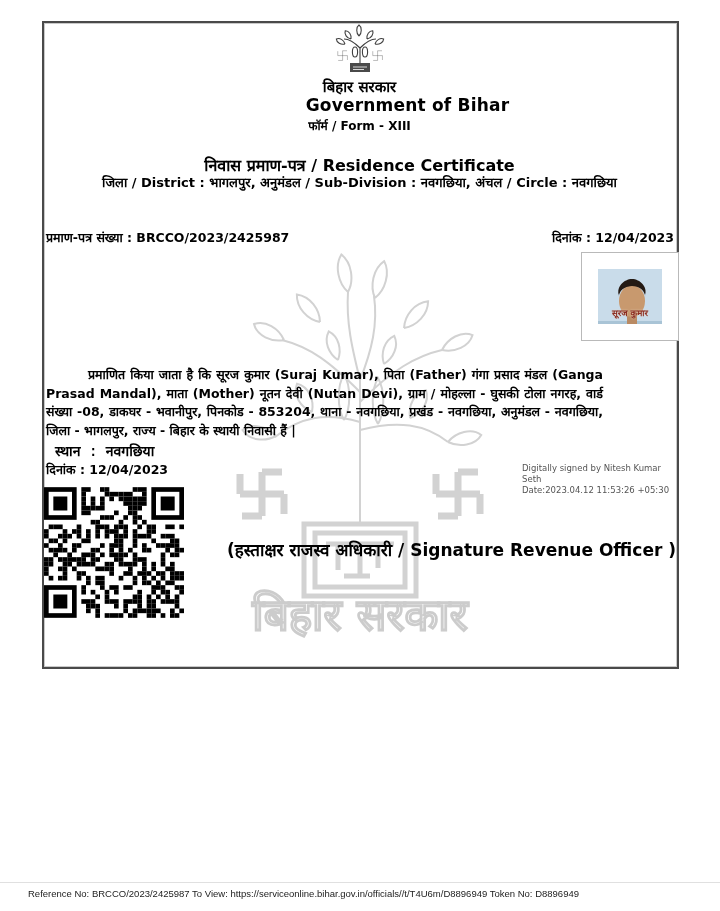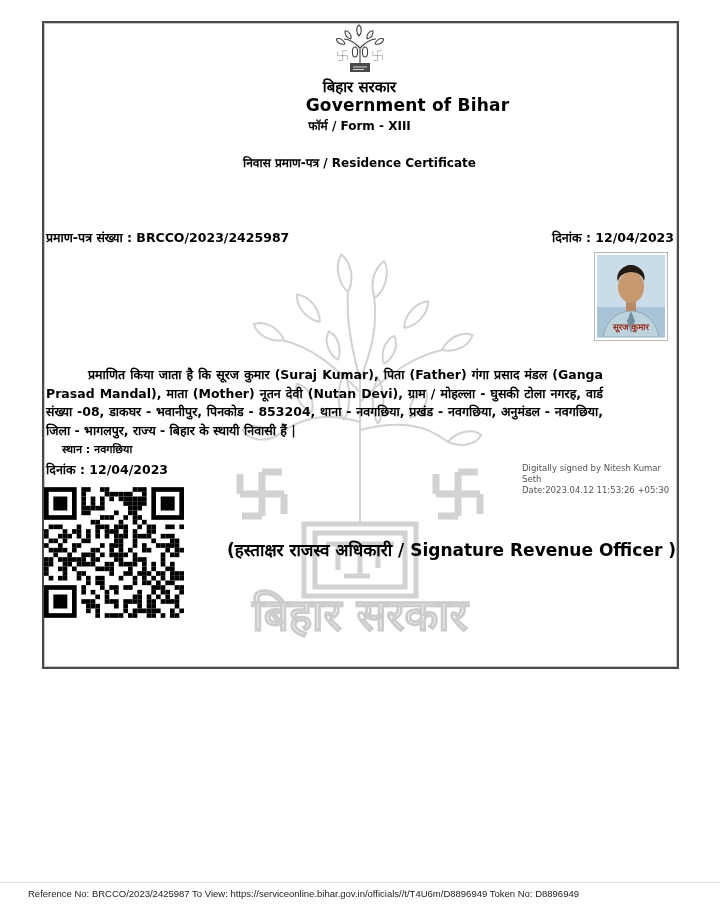--- a/index.html
+++ b/index.html
@@ -10,28 +10,28 @@
   .abs{position:absolute;}
   #cert-box{
     left:42px;top:21px;width:633px;height:644px;
     border:2px solid #4a4a4a;box-shadow:inset 0 0 0 1px #c9c9c9;
     background:transparent;
   }
   .center-text{left:44px;width:631px;text-align:center;}
   #govt-hindi{top:76px;font-size:15px;font-weight:bold;}
   #govt-english{top:95px;font-size:17px;font-weight:bold;letter-spacing:.2px;margin-left:48px;}
   #form-line{top:117px;font-size:12px;font-weight:bold;}
-  #cert-title{top:154px;font-size:12px;font-weight:bold;}
+  #cert-title{top:154px;font-size:16px;font-weight:bold;}
   #jurisdiction{top:173px;font-size:13px;font-weight:bold;}
   #meta-row{left:46px;top:229px;width:628px;display:flex;justify-content:space-between;font-size:12.5px;font-weight:bold;}
-  #photo{left:594px;top:252px;width:74px;height:89px;background:#fff;border:1px solid #b9b9b9;padding:2px;box-sizing:border-box;}
+  #photo{left:581px;top:252px;width:98px;height:89px;background:#fff;border:1px solid #b9b9b9;padding:16px;box-sizing:border-box;}
   #photo-inner{position:relative;width:100%;height:100%;background:#c9dcea;overflow:hidden;}
   #photo-caption{position:absolute;left:0;right:0;bottom:6px;text-align:center;font-size:8.5px;font-weight:bold;color:#8b2b20;text-shadow:0 0 2px #e8d8c8;}
   #body-paragraph{left:46px;top:366px;width:557px;font-size:12.5px;font-weight:bold;line-height:18.5px;text-align:justify;text-indent:42px;}
-  #place-line{left:62px;top:441px;font-size:11px;font-weight:bold;}
+  #place-line{left:55px;top:441px;font-size:14px;font-weight:bold;font-family:Liberation Mono, monospace;}
   #issue-date-line{left:46px;top:461px;font-size:12.5px;font-weight:bold;}
   #digital-sig{left:522px;top:463px;width:160px;font-size:8.5px;line-height:11px;color:#555;}
   #qr-wrap{left:44px;top:487px;width:140px;height:131px;background:#fff;}
   #officer-line{left:46px;top:538px;width:630px;text-align:right;font-size:17px;font-weight:bold;}
   #notes{left:46px;top:640px;width:620px;font-size:8.5px;font-weight:bold;line-height:11.5px;}
   #footer-divider{left:0;top:882px;width:720px;height:1px;background:#e0e0e0;}
   #footer-line{left:28px;top:888px;font-size:9.5px;color:#222;font-family:"Liberation Sans","DejaVu Sans",sans-serif;}
   #watermark{left:220px;top:252px;width:280px;height:390px;pointer-events:none;}
   #top-logo{left:334px;top:24px;width:52px;height:52px;}
   svg{display:block;}
@@ -112,20 +112,21 @@
       <rect x="16" y="39" width="20" height="9" fill="#4a4a4a"></rect>
       <path d="M19,43 H33 M19,45.5 H30" stroke="#d8d8d8" stroke-width="1" fill="none"></path>
     </svg>
   </div>
 
   <div class="abs center-text" id="govt-hindi">बिहार सरकार</div>
   <div class="abs center-text" id="govt-english">Government of Bihar</div>
   <div class="abs center-text" id="form-line">फॉर्म / Form - XIII</div>
 
   <div class="abs center-text" id="cert-title">निवास प्रमाण-पत्र / Residence Certificate</div>
+  <div class="abs center-text" id="jurisdiction">जिला / District : भागलपुर, अनुमंडल / Sub-Division : नवगछिया, अंचल / Circle : नवगछिया</div>
 
   <div class="abs" id="meta-row">
     <span>प्रमाण-पत्र संख्या : BRCCO/2023/2425987</span>
     <span>दिनांक : 12/04/2023</span>
   </div>
 
   <div class="abs" id="photo">
     <div id="photo-inner">
       <svg width="68" height="82" viewBox="0 0 68 82">
         <rect x="0" y="0" width="68" height="82" fill="#c9dcea"></rect>

